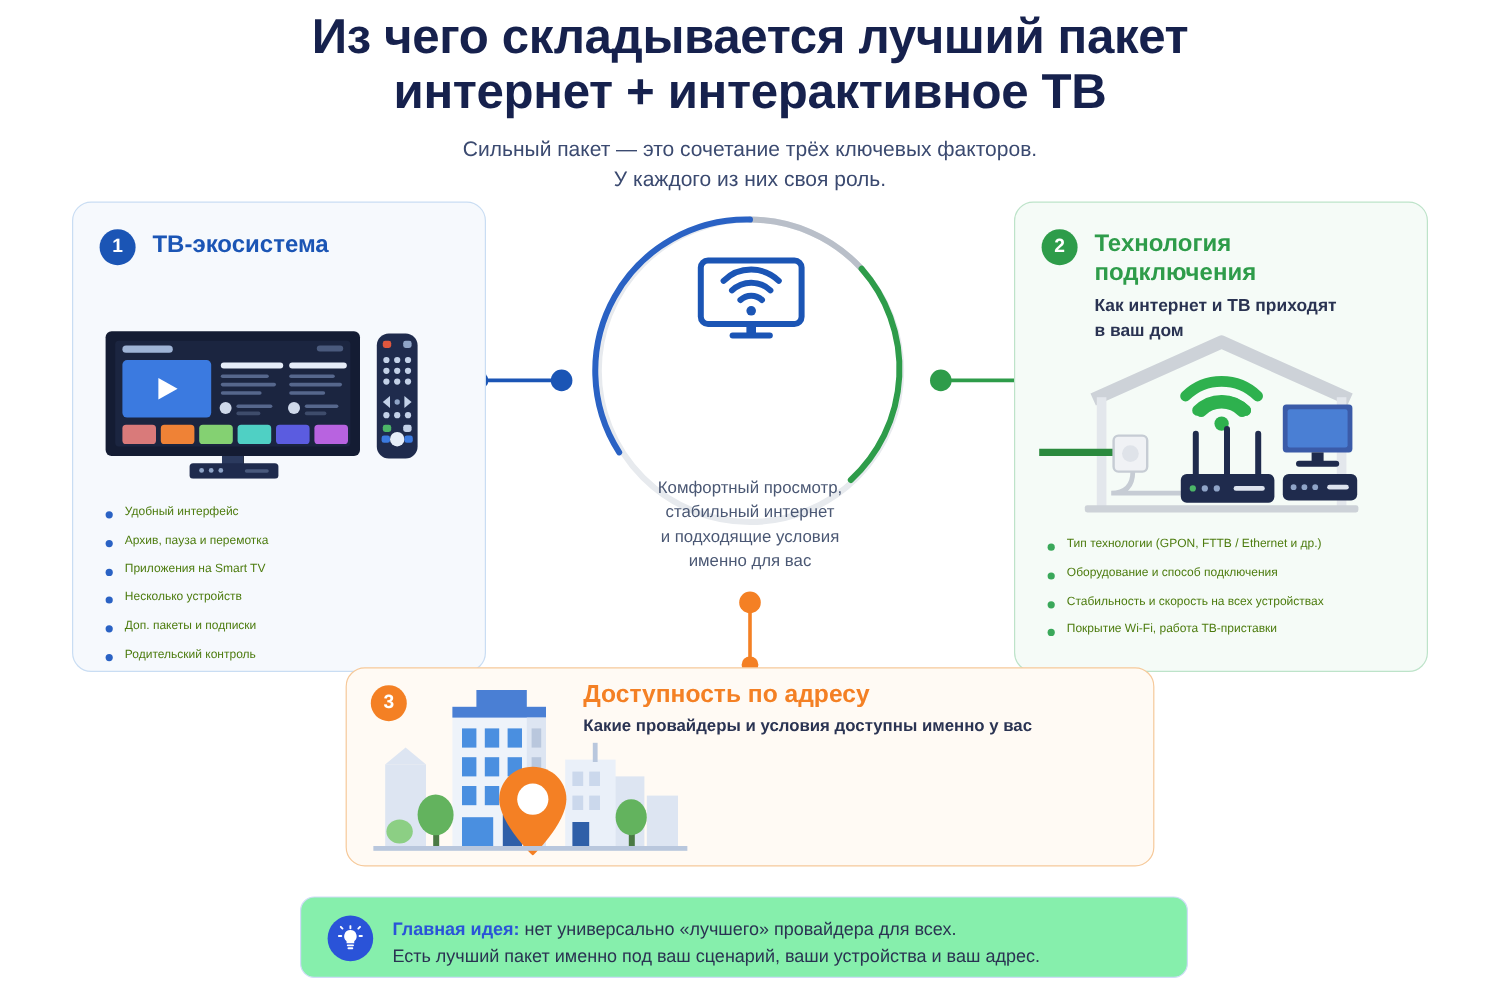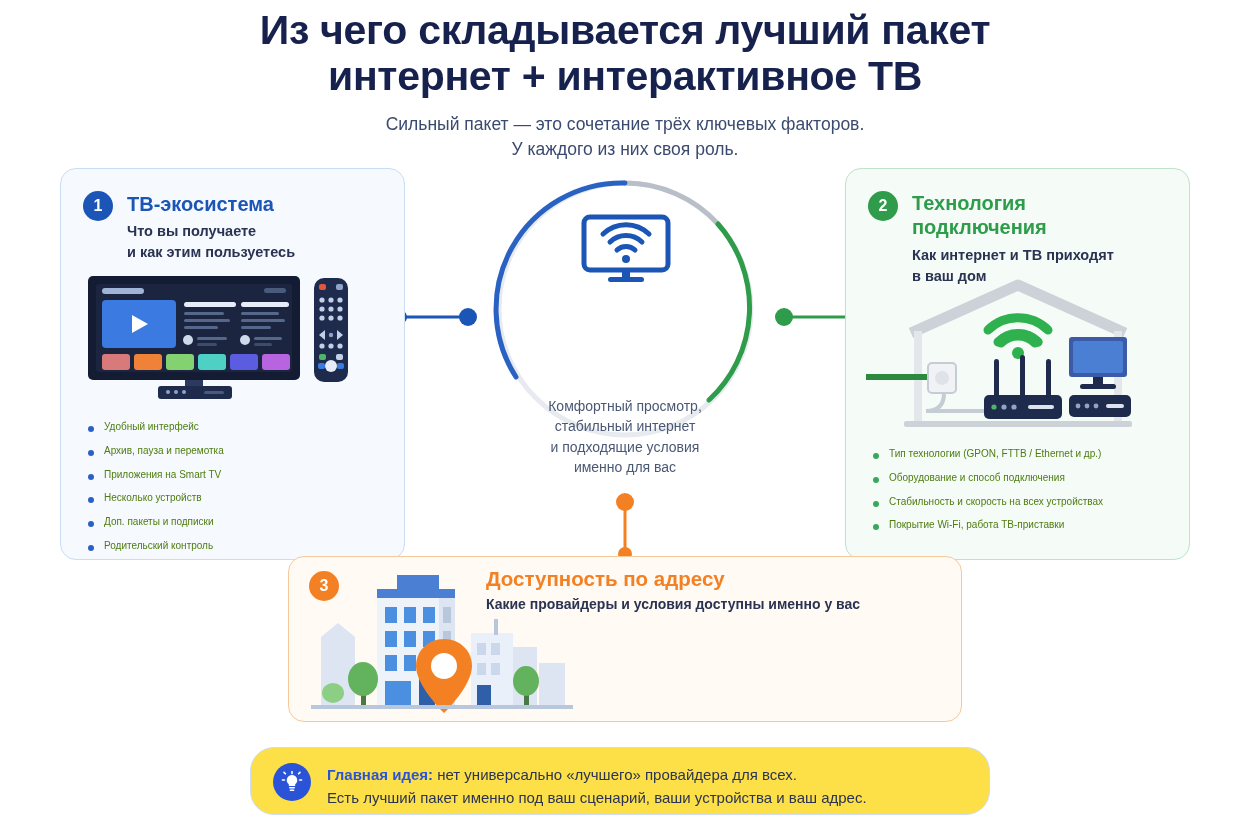--- a/index.html
+++ b/index.html
@@ -82,21 +82,21 @@
   .center-txt {
     position: absolute; left: 492px; width: 266px; text-align: center;
   }
   #c-head { top: 293px; font-size: 24.5px; font-weight: 700;
             color: #16214d; line-height: 1.2; }
   #c-sub  { top: 396px; font-size: 14px; color: #4b5874; line-height: 1.46; }
 
   
   #footer {
     position: absolute; left: 250px; top: 747px; width: 740px; height: 68px;
-    background: #fde047; border: 1.5px solid #cfdcf7; border-radius: 24px;
+    background: #86efac; border: 1.5px solid #cfdcf7; border-radius: 12px;
   }
   #bulb {
     position: absolute; left: 22px; top: 15px; width: 38px; height: 38px;
     border-radius: 50%; background: #2a53d8;
     display: flex; align-items: center; justify-content: center;
   }
   #foot-txt { position: absolute; left: 76px; top: 15px;
               font-size: 15px; color: #2a3352; line-height: 1.55; }
   #foot-lead { color: #2a53d8; font-weight: 700; }
 </style>
@@ -150,24 +150,20 @@
   </svg>
   <svg style="position:absolute;left:612px;top:492px" width="26" height="72">
     <line x1="13" y1="10" x2="13" y2="62" stroke="#f48024" stroke-width="3"></line>
     <circle cx="13" cy="10" r="9" fill="#f48024"></circle>
     <circle cx="13" cy="62" r="7" fill="#f48024"></circle>
   </svg>
 
   <div class="card" id="card1">
     <div class="badge" id="badge1">1</div>
     <div class="card-title" id="t1">ТВ-экосистема</div>
-    <div class="card-sub" id="s1">
-      <div>Что вы получаете</div>
-      <div>и как этим пользуетесь</div>
-    </div>
 
     <svg class="illus" id="tv-illus" width="275" height="125" viewBox="0 0 275 125">
       <rect x="2" y="2" width="212" height="104" rx="5" fill="#141c33"></rect>
       <rect x="10" y="10" width="196" height="88" rx="3" fill="#1b2540"></rect>
       <rect x="16" y="14" width="42" height="6" rx="3" fill="#9fb4d6"></rect>
       <rect x="178" y="14" width="22" height="5" rx="2.5" fill="#4a5a7d"></rect>
       <rect x="16" y="26" width="74" height="48" rx="4" fill="#3b7ae0"></rect>
       <path d="M46 41 L62 50 L46 59 Z" fill="#ffffff"></path>
       <rect x="98" y="28" width="52" height="5" rx="2.5" fill="#e6edf8"></rect>
       <rect x="98" y="38" width="40" height="3" rx="1.5" fill="#56678c"></rect>

